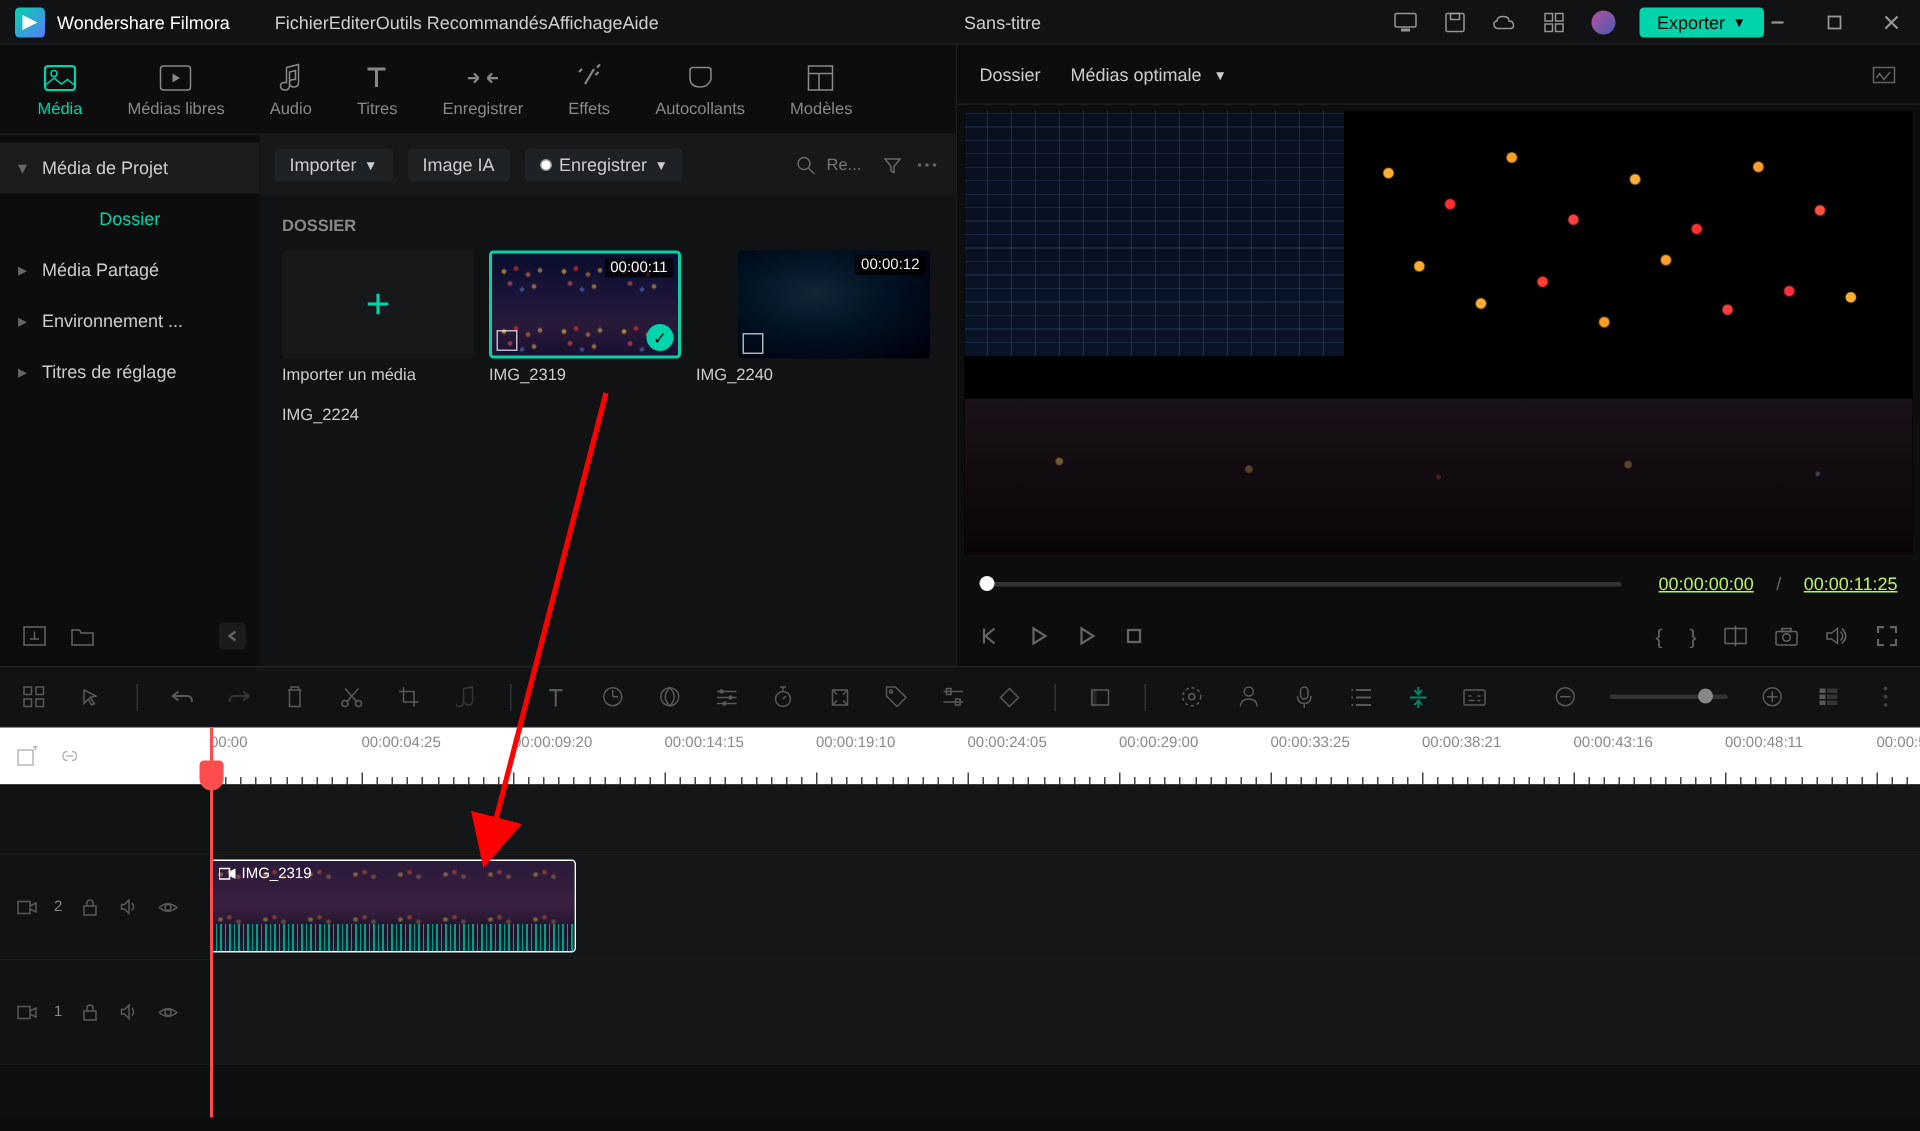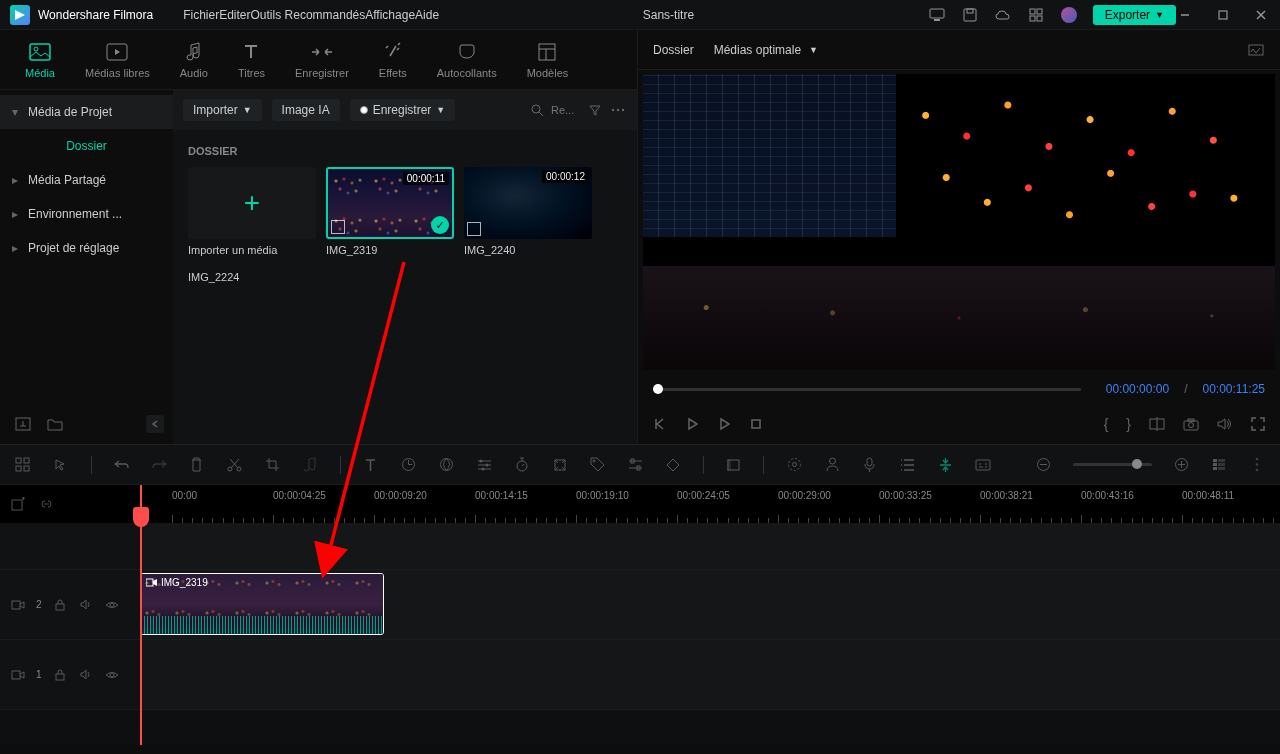--- a/index.html
+++ b/index.html
@@ -47,21 +47,21 @@
     .city-night { background: linear-gradient(to bottom, #0a0e2e 0%, #1a1438 40%, #2a1a3a 70%, #1a1030 100%); position: relative; }
     .city-night::before { content: ''; position: absolute; inset: 0; background-image:
       radial-gradient(circle at 20% 30%, rgba(255,200,50,0.6) 1px, transparent 2px),
       radial-gradient(circle at 40% 25%, rgba(255,50,50,0.6) 1px, transparent 2px),
       radial-gradient(circle at 60% 35%, rgba(255,150,50,0.5) 1px, transparent 2px),
       radial-gradient(circle at 80% 28%, rgba(255,200,100,0.5) 1px, transparent 2px),
       radial-gradient(circle at 30% 50%, rgba(255,100,100,0.5) 1px, transparent 2px),
       radial-gradient(circle at 70% 55%, rgba(255,200,80,0.5) 1px, transparent 2px),
       radial-gradient(circle at 50% 60%, rgba(100,150,255,0.4) 1px, transparent 2px);
       background-size: 40px 40px; }
-    .water { background: radial-gradient(ellipse at 40% 40%, #2a3a4a 0%, #1a2a3a 40%, #0a1520 100%); filter: brightness(0.9) contrast(1.2); }
+    .water { background: radial-gradient(ellipse at 40% 40%, #2a3a4a 0%, #1a2a3a 40%, #0a1520 100%); filter: brightness(0.9) contrast(1.2); margin-left: 28px; }
     .flowers { background: radial-gradient(circle at 30% 30%, #d4a955 0%, #a86a3a 30%, #7a4a3a 60%, #4a2a20 100%); }
     .right-panel { flex: 1; display: flex; flex-direction: column; background: #0d0d0d; }
     .preview-header { height: 40px; display: flex; align-items: center; padding: 0 15px; gap: 20px; border-bottom: 1px solid #1a1c1e; }
     .preview-header span { font-size: 12px; color: #ccc; }
     .quality-sel { display: flex; align-items: center; gap: 8px; color: #888; font-size: 12px; cursor: pointer; }
     .preview-body { flex: 1; padding: 0 5px; display: flex; align-items: center; justify-content: center; }
     .preview-image { width: 100%; height: 296px; background: #000; position: relative; overflow: hidden; }
     .preview-scene { position: absolute; inset: 0; }
     .buildings { position: absolute; top: 0; left: 0; right: 60%; height: 55%; background: linear-gradient(to bottom, #081020, #0a1428); }
     .buildings::before { content: ''; position: absolute; inset: 0; background-image:
@@ -90,30 +90,30 @@
     .street { position: absolute; bottom: 0; left: 0; right: 0; height: 35%; background: linear-gradient(to bottom, #1a1218, #0a0608); }
     .street::before { content: ''; position: absolute; inset: 0; background-image:
       radial-gradient(circle at 10% 40%, rgba(255,200,100,0.4) 2px, transparent 3px),
       radial-gradient(circle at 30% 45%, rgba(255,180,80,0.3) 2px, transparent 3px),
       radial-gradient(circle at 50% 50%, rgba(255,50,50,0.3) 1px, transparent 2px),
       radial-gradient(circle at 70% 42%, rgba(255,200,100,0.3) 2px, transparent 3px),
       radial-gradient(circle at 90% 48%, rgba(150,180,255,0.3) 1px, transparent 2px); }
     .preview-controls { height: 30px; display: flex; align-items: center; padding: 0 15px; gap: 15px; }
     .scrubber { flex: 1; height: 3px; background: #333; border-radius: 2px; position: relative; margin-right: 10px; }
     .scrubber-dot { width: 10px; height: 10px; background: #fff; border-radius: 50%; position: absolute; left: 0; top: -4px; }
-    .time-text { font-size: 12px; color: #3b82f6; }
+    .time-text { font-size: 12px; color: #bef264; text-decoration: underline; }
     .playback-bar { height: 40px; display: flex; align-items: center; padding: 0 15px; gap: 18px; }
     .pb-icon { opacity: 0.7; cursor: pointer; }
     .timeline-panel { background: #101214; border-top: 1px solid #222; }
     .timeline-toolbar { height: 40px; display: flex; align-items: center; padding: 0 15px; gap: 22px; border-bottom: 1px solid #1a1c1e; }
     .tl-icon { opacity: 0.6; cursor: pointer; width: 16px; height: 16px; display: flex; align-items: center; justify-content: center; }
     .tl-sep { width: 1px; height: 18px; background: #333; }
     .zoom-slider { width: 80px; height: 3px; background: #333; border-radius: 2px; position: relative; }
     .zoom-slider .dot { width: 10px; height: 10px; background: #888; border-radius: 50%; position: absolute; right: 10px; top: -4px; }
-    .timeline-ruler { height: 38px; display: flex; position: relative; background: #000000; gap: 32px; }
+    .timeline-ruler { height: 38px; display: flex; position: relative; background: #ffffff; }
     .track-controls-header { width: 140px; display: flex; align-items: center; padding: 0 10px; gap: 12px; }
     .ruler-marks { flex: 1; position: relative; display: flex; }
     .ruler-mark { position: absolute; top: 5px; font-size: 10px; color: #888; }
     .ruler-tick { position: absolute; bottom: 0; width: 1px; height: 5px; background: #444; }
     .ruler-tick.maj { height: 8px; }
     .playhead { position: absolute; left: 140px; top: 0; width: 2px; height: 260px; background: #ff4d4d; z-index: 10; }
     .playhead::before { content: ''; position: absolute; top: 22px; left: -7px; width: 16px; height: 20px; background: #ff4d4d; border-radius: 3px 3px 8px 8px; }
     .tracks-area { background: #0d0f11; height: 222px; position: relative; overflow: hidden; }
     .track-row { height: 70px; display: flex; border-bottom: 1px solid #1a1c1e; }
     .track-row.spacer-row { height: 47px; }
@@ -291,21 +291,21 @@
         <div class="sidebar-item">
             <span class="chevron">▸</span>
             <span>Média Partagé</span>
           </div>
         <div class="sidebar-item">
             <span class="chevron">▸</span>
             <span>Environnement ...</span>
           </div>
         <div class="sidebar-item">
             <span class="chevron">▸</span>
-            <span>Projet de réglage</span>
+            <span>Titres de réglage</span>
           </div>
         <div style="position: absolute; top: 415px; left: 14px; display: flex; gap: 14px; align-items: center; width: 150px;">
           <span class="icon-btn">
               <svg width="16" height="14" viewBox="0 0 16 14">
                 <rect x="1" y="1" width="14" height="12" stroke="#888" fill="none"></rect>
                 <path d="M8 4 L8 9 M5 9 L11 9" stroke="#888"></path>
               </svg>
             </span>
           <span class="icon-btn">
               <svg width="16" height="13" viewBox="0 0 16 13">

